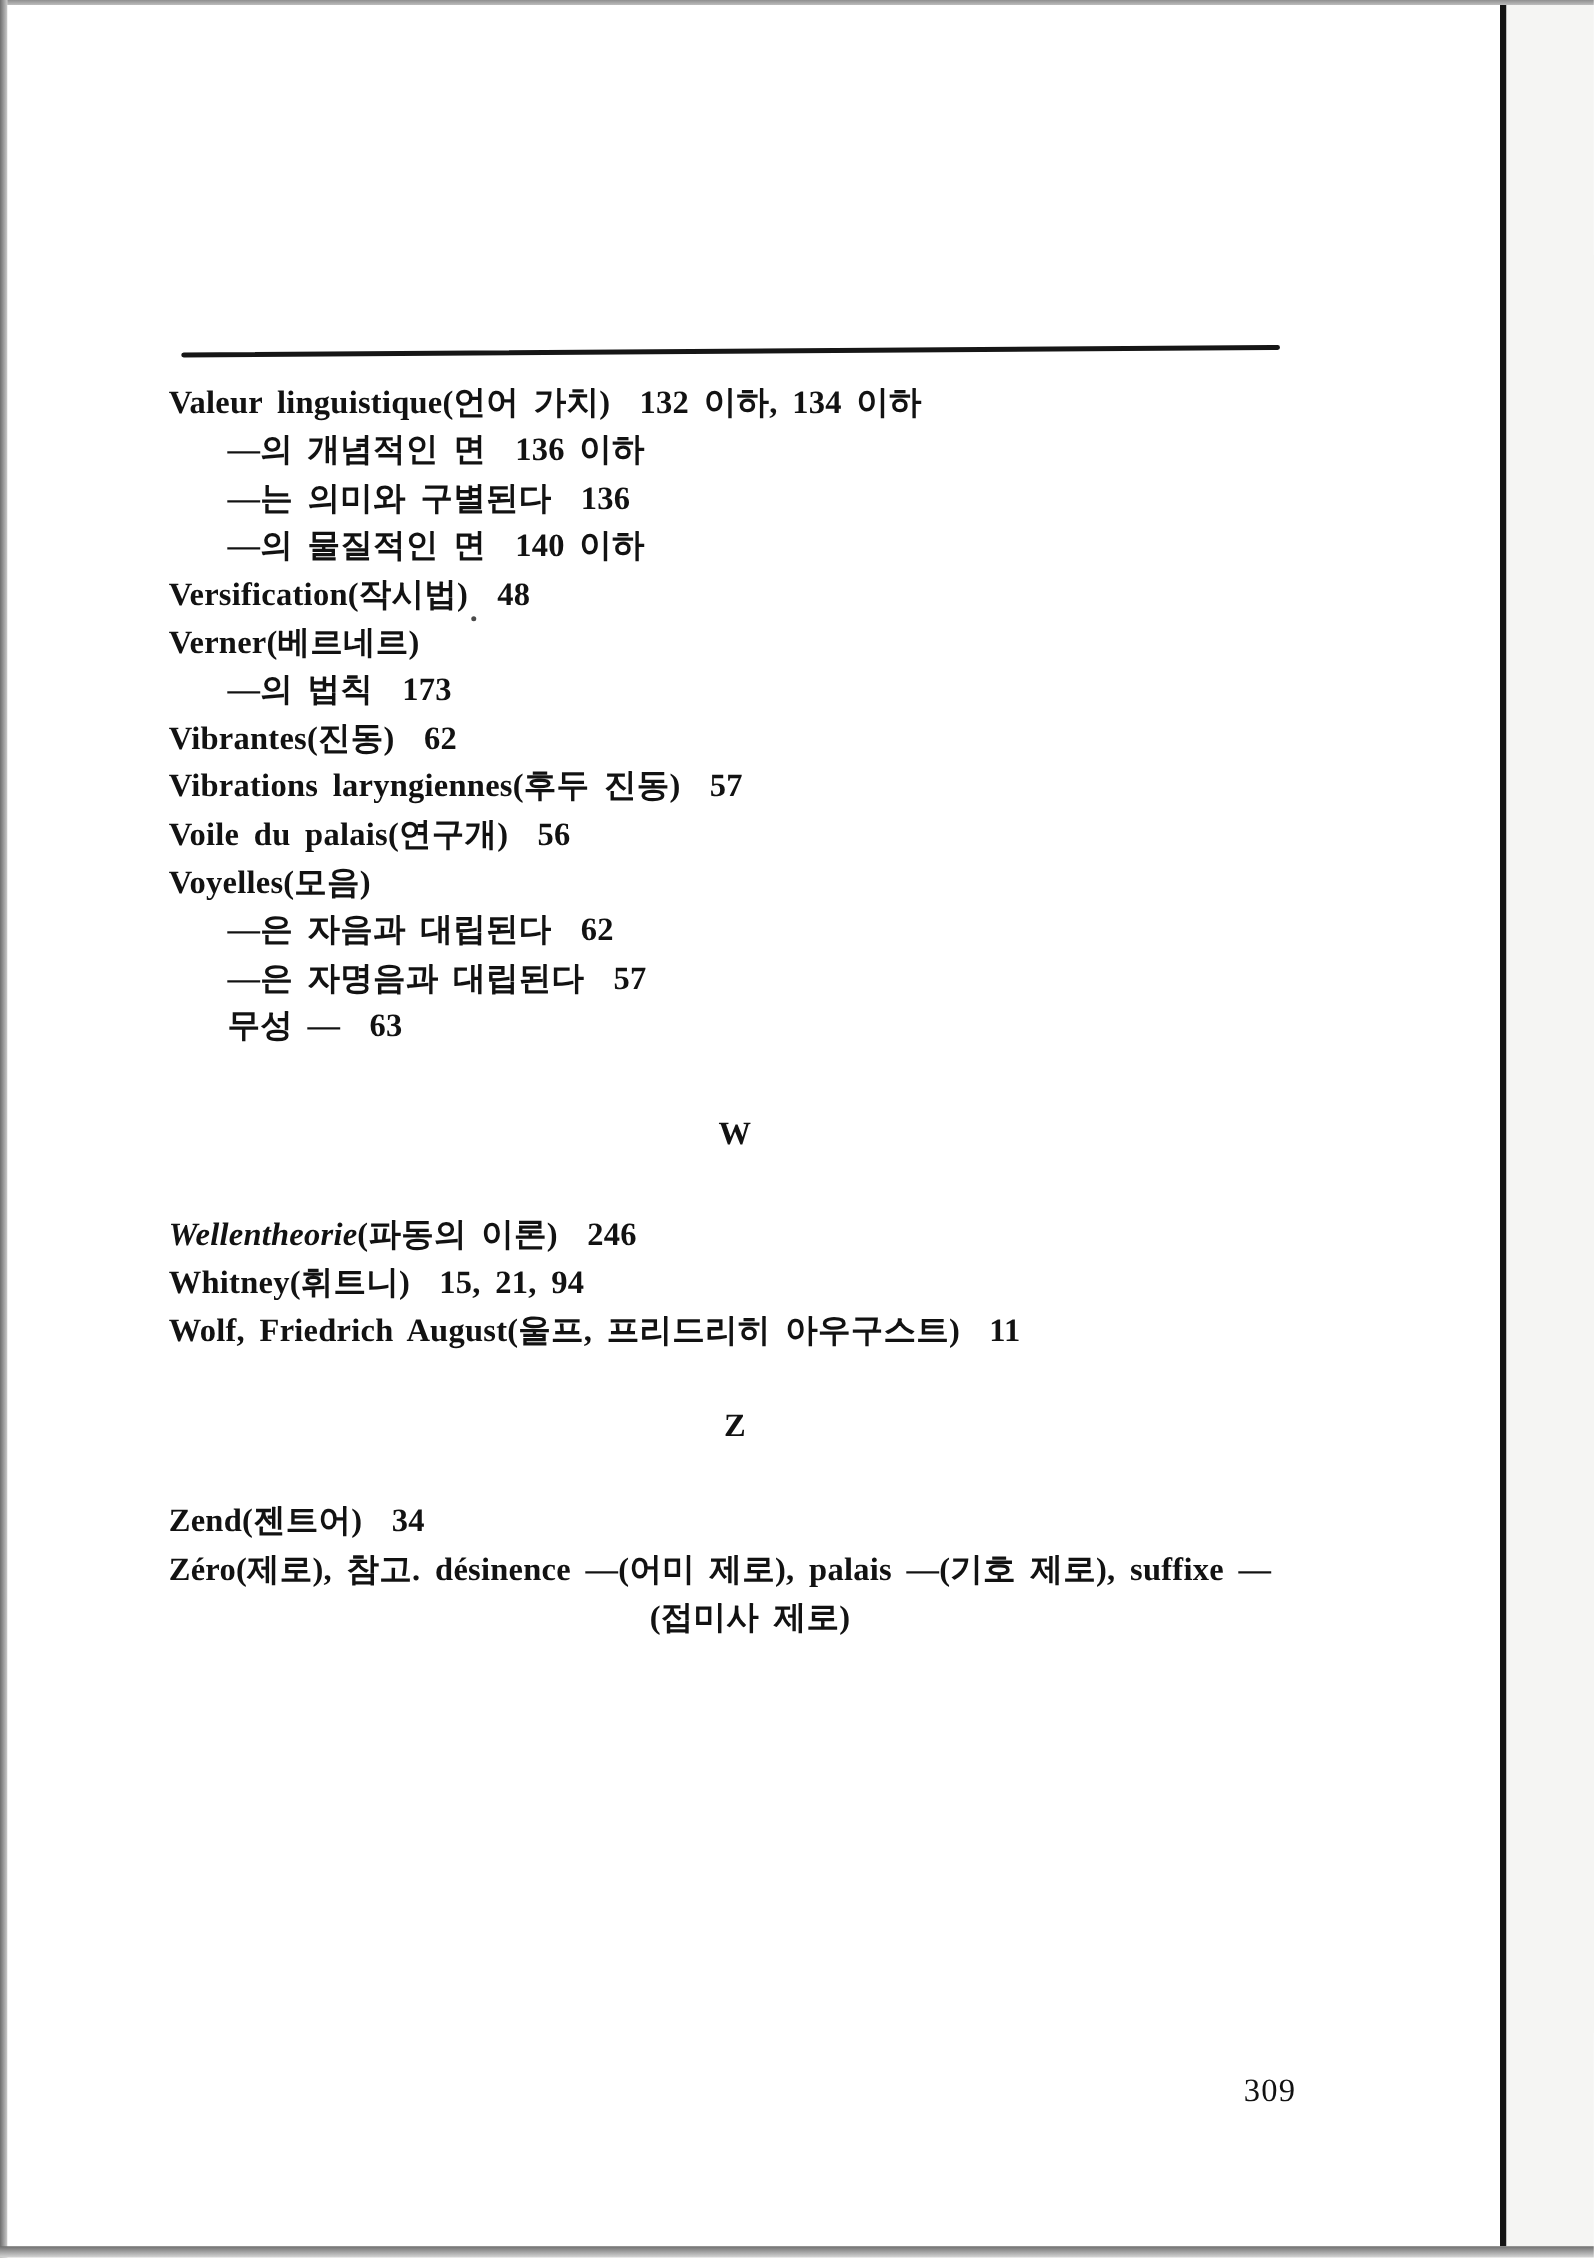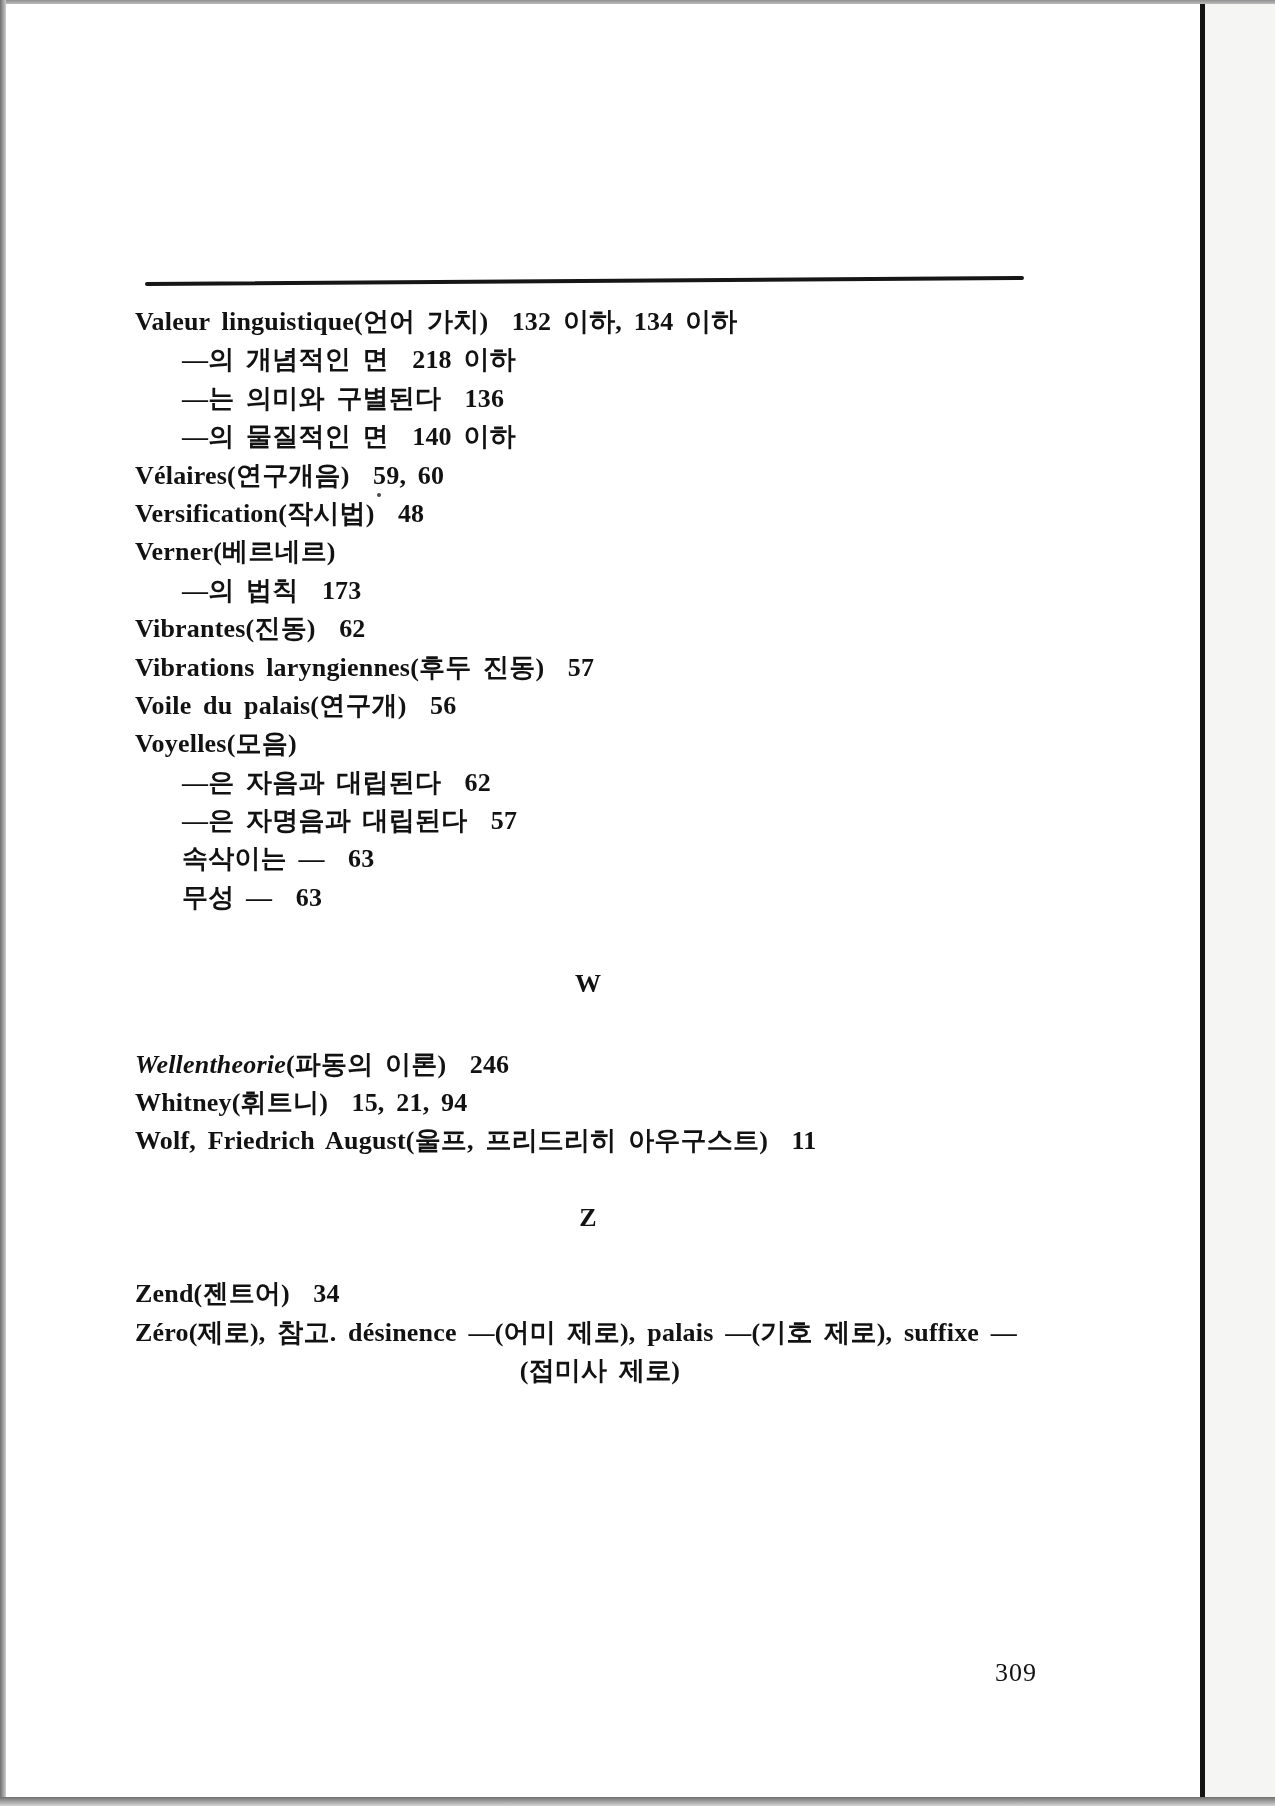--- a/index.html
+++ b/index.html
@@ -76,34 +76,32 @@
 <body>
 
 <div class="edge-top"></div>
 <div class="edge-left"></div>
 
 <div class="page">
   <div class="rule"></div>
   <div class="speck"></div>
   <div class="content" id="content">
       <div class="line main"><span>Valeur linguistique(언어 가치)  132 이하, 134 이하</span></div>
-      <div class="line sub"><span>—의 개념적인 면  218 이하</span></div>
+      <div class="line sub"><span>—의 개념적인 면  136 이하</span></div>
       <div class="line sub"><span>—는 의미와 구별된다  136</span></div>
       <div class="line sub"><span>—의 물질적인 면  140 이하</span></div>
-      <div class="line main"><span>Vélaires(연구개음)  59, 60</span></div>
       <div class="line main"><span>Versification(작시법)  48</span></div>
       <div class="line main"><span>Verner(베르네르)</span></div>
       <div class="line sub"><span>—의 법칙  173</span></div>
       <div class="line main"><span>Vibrantes(진동)  62</span></div>
       <div class="line main"><span>Vibrations laryngiennes(후두 진동)  57</span></div>
       <div class="line main"><span>Voile du palais(연구개)  56</span></div>
       <div class="line main"><span>Voyelles(모음)</span></div>
       <div class="line sub"><span>—은 자음과 대립된다  62</span></div>
       <div class="line sub"><span>—은 자명음과 대립된다  57</span></div>
-      <div class="line sub"><span>속삭이는 —  63</span></div>
       <div class="line sub"><span>무성 —  63</span></div>
       <div class="heading h-W">W</div>
       <div class="line main"><i>Wellentheorie</i><span>(파동의 이론)  246</span></div>
       <div class="line main"><span>Whitney(휘트니)  15, 21, 94</span></div>
       <div class="line main"><span>Wolf, Friedrich August(울프, 프리드리히 아우구스트)  11</span></div>
       <div class="heading h-Z">Z</div>
       <div class="line main"><span>Zend(젠트어)  34</span></div>
       <div class="line main"><span>Zéro(제로), 참고. désinence —(어미 제로), palais —(기호 제로), suffixe —</span></div>
       <div class="line cont"><span>(접미사 제로)</span></div>
     </div>

